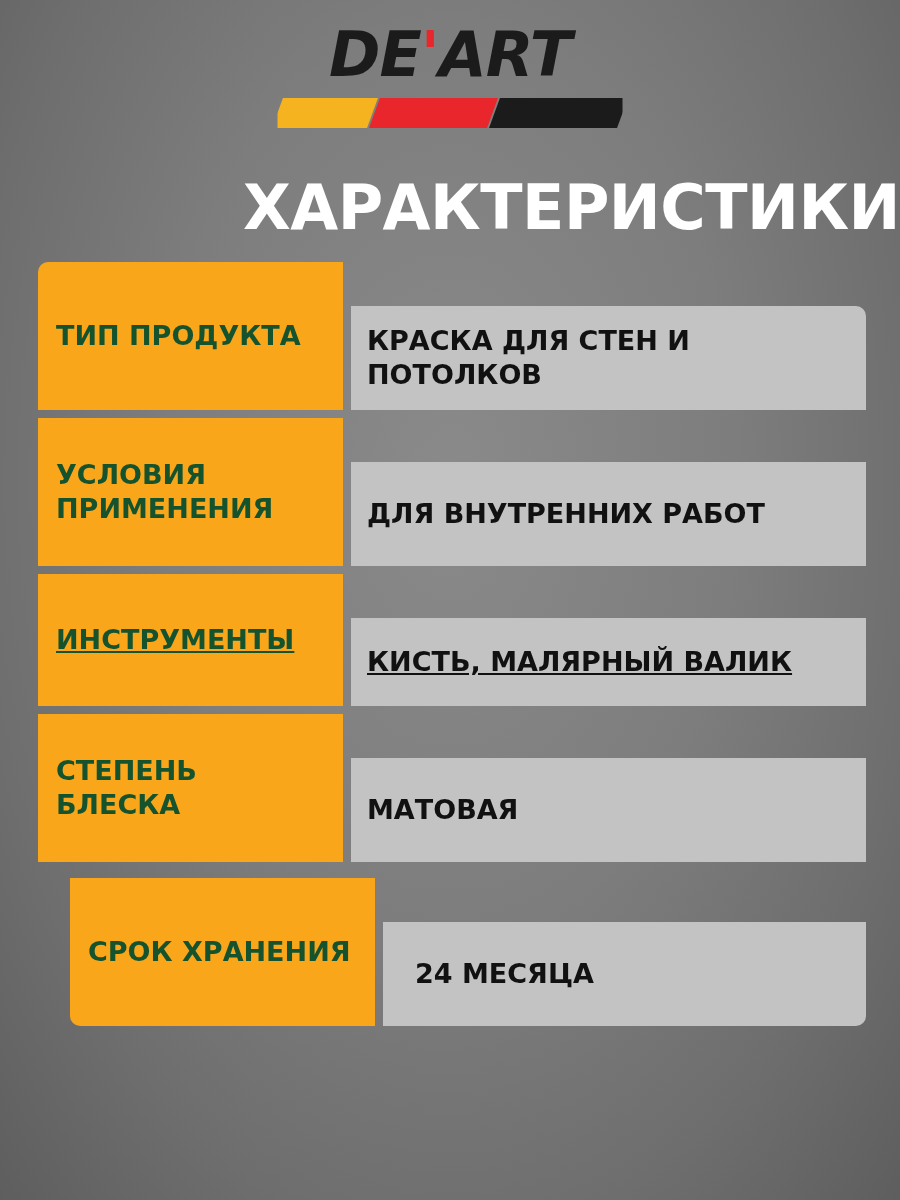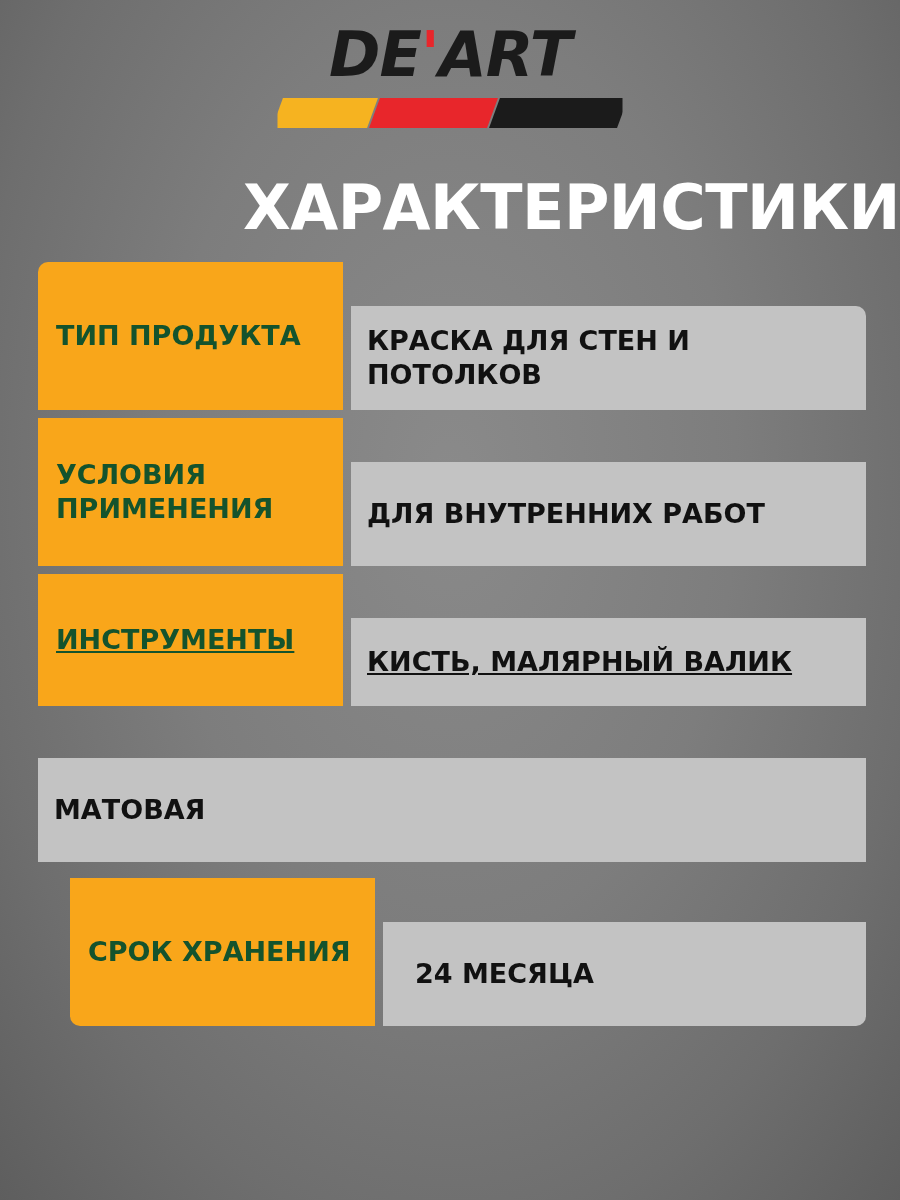--- a/index.html
+++ b/index.html
@@ -163,20 +163,21 @@
     </div>
 
 
     <div class="spec-row h-short">
       <div class="spec-label">ИНСТРУМЕНТЫ</div>
       <div class="spec-value">КИСТЬ, МАЛЯРНЫЙ ВАЛИК</div>
     </div>
 
 
     <div class="spec-row h-tall">
+      <div class="spec-label">СТЕПЕНЬ БЛЕСКА</div>
       <div class="spec-value">МАТОВАЯ</div>
     </div>
 
     <div class="spec-row h-short">
     </div>
 
     <div class="spec-row h-tall">
       <div class="spec-label">СРОК ХРАНЕНИЯ</div>
       <div class="spec-value">24 МЕСЯЦА</div>
     </div>

